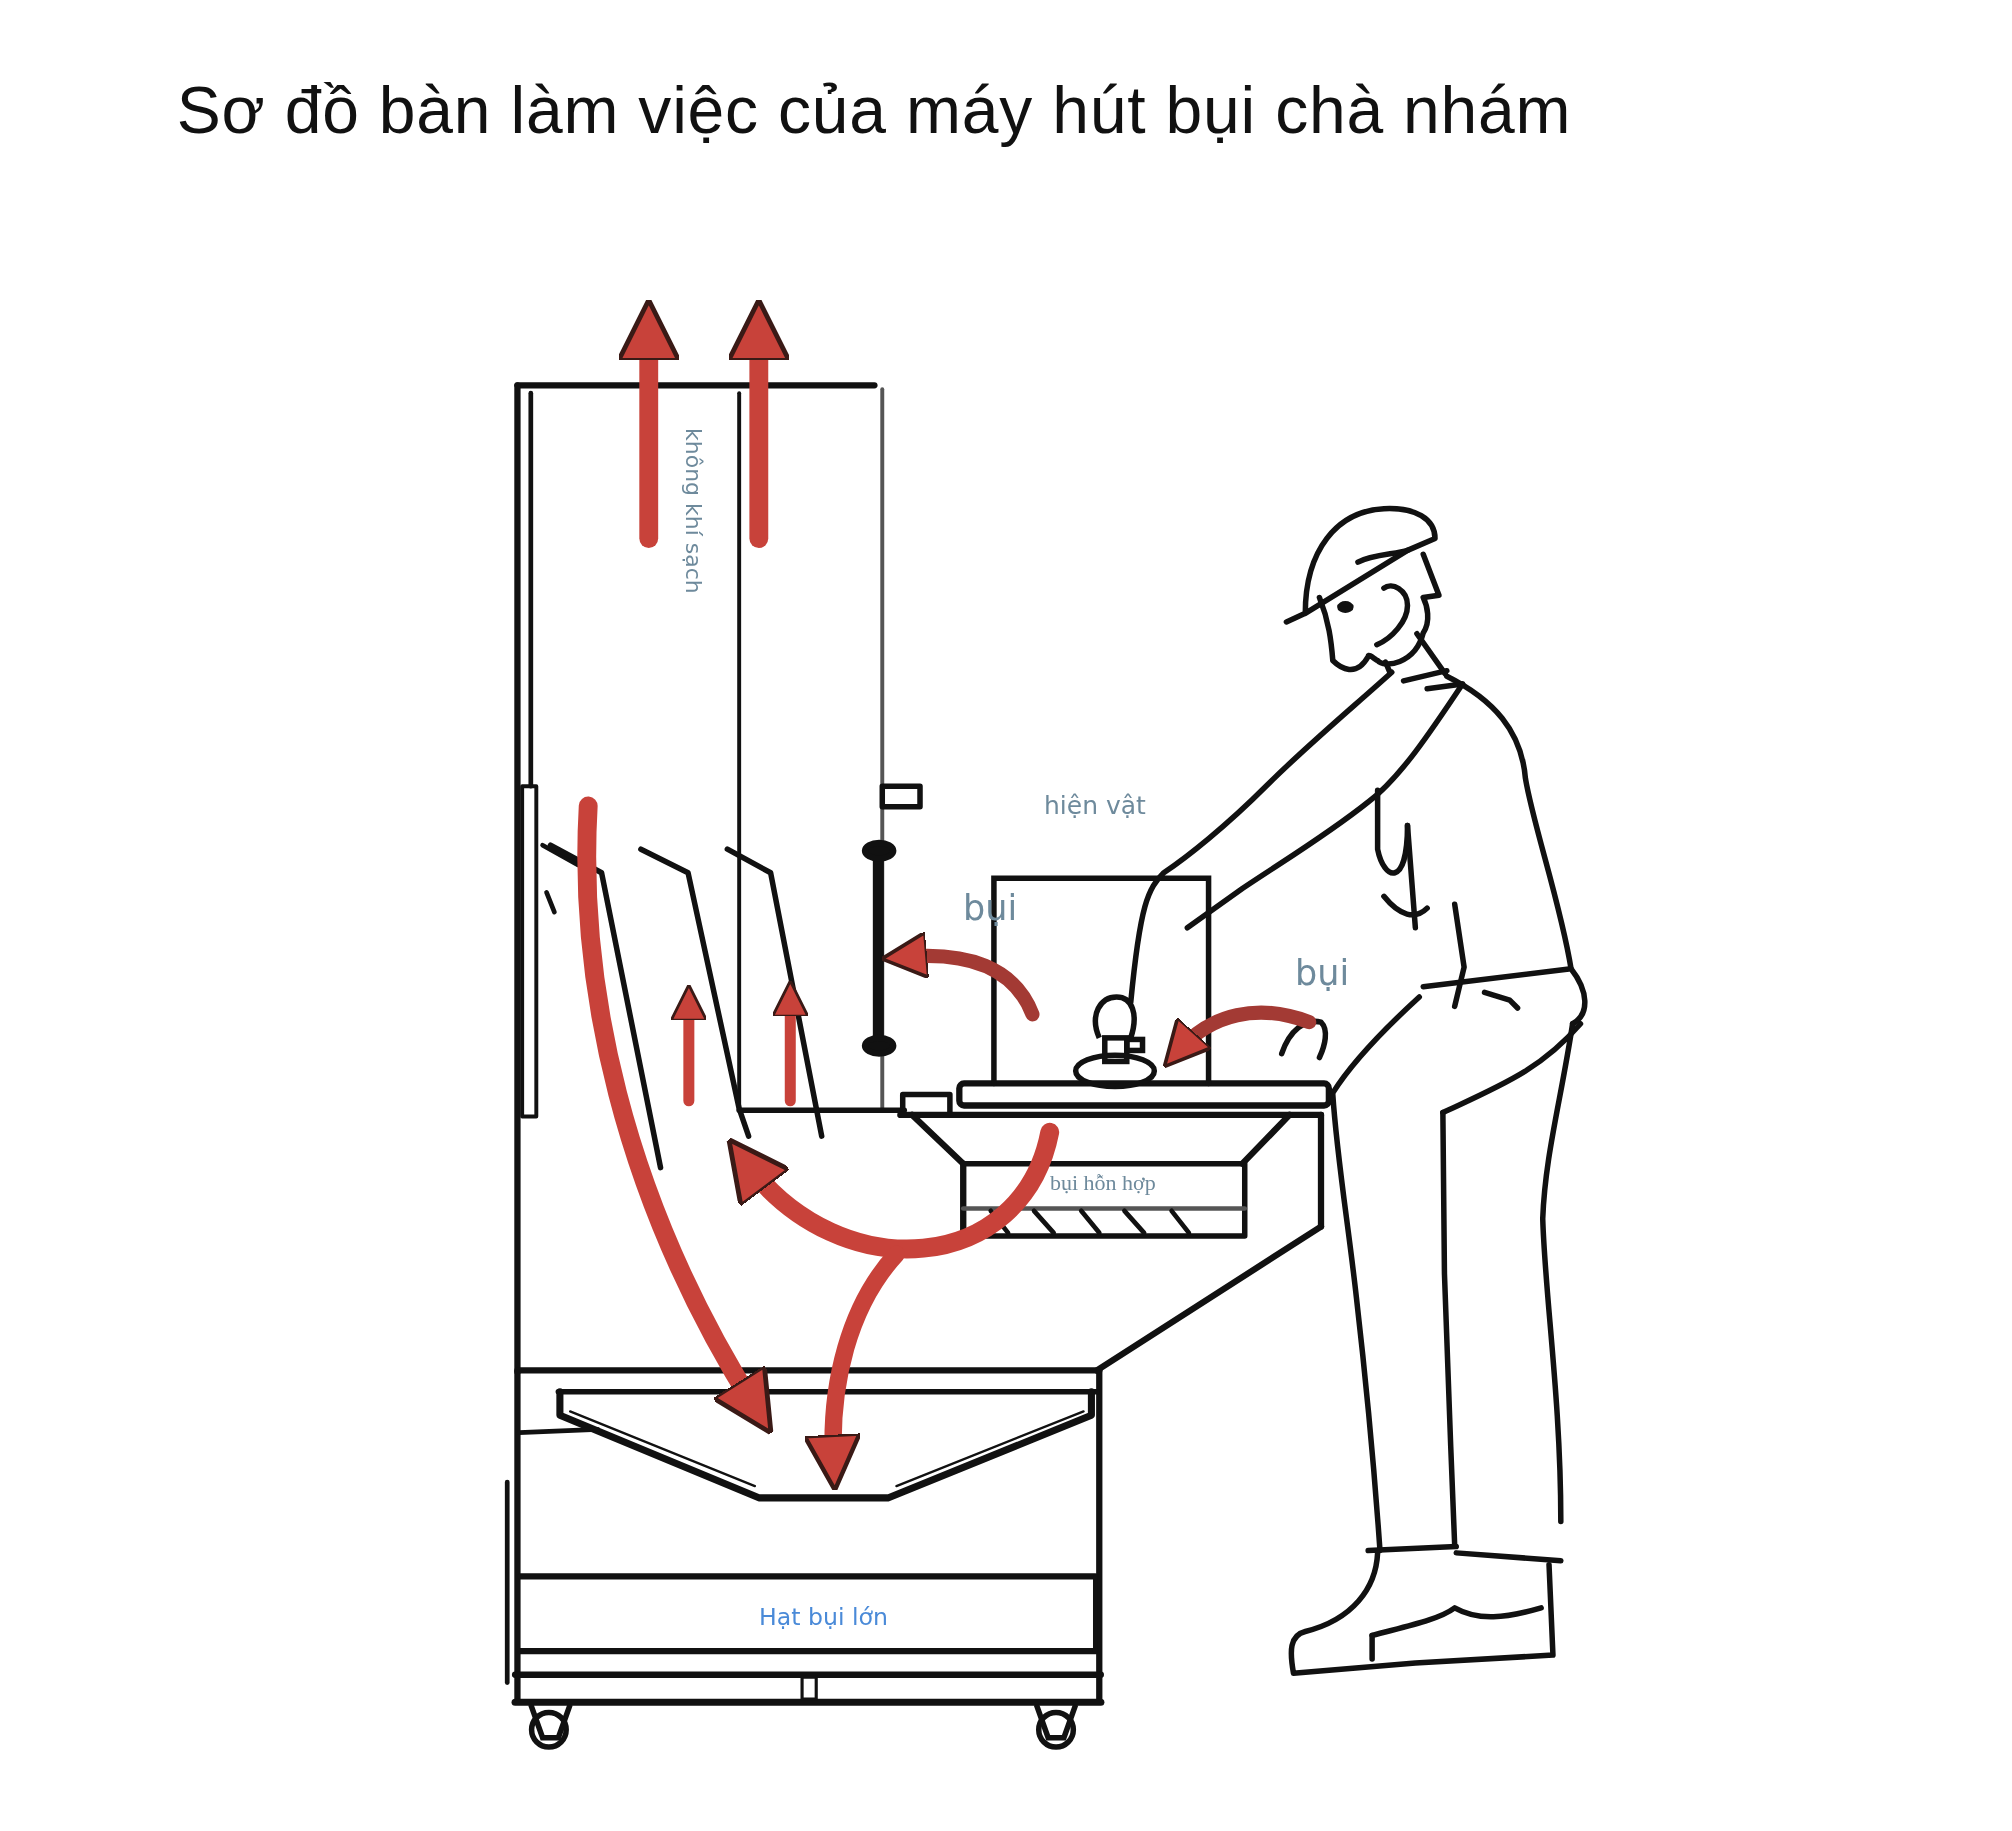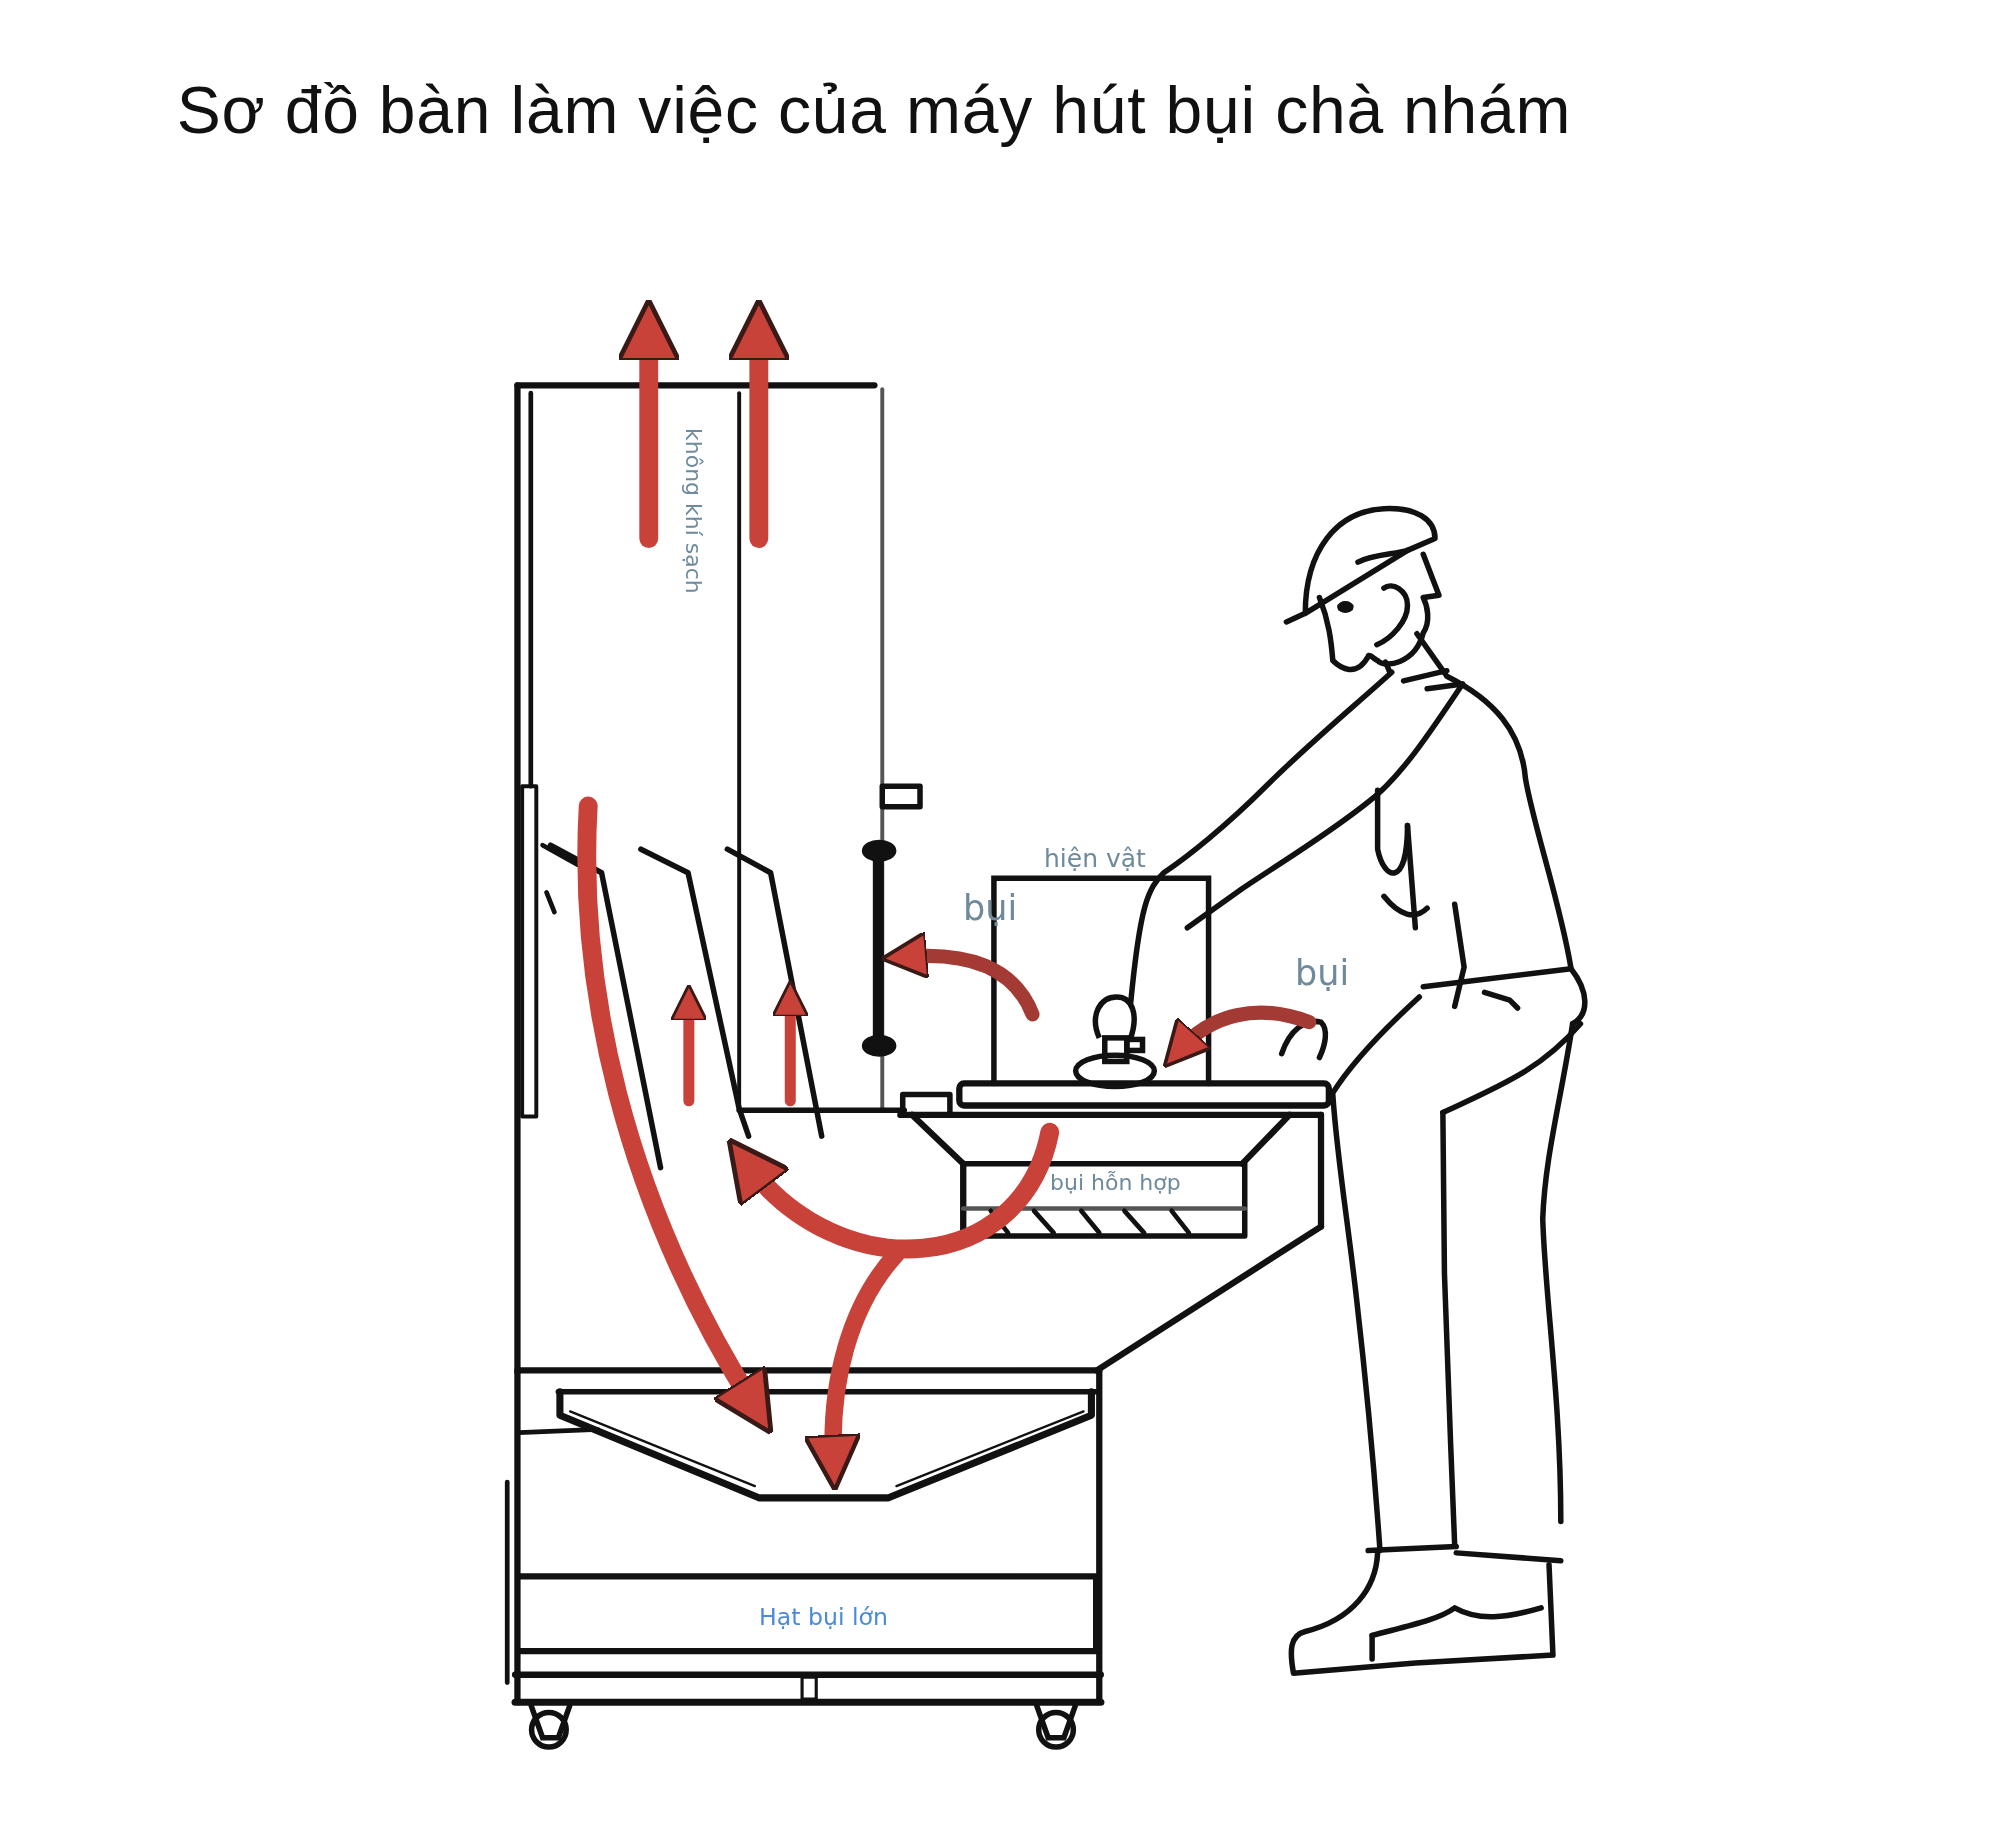--- a/index.html
+++ b/index.html
@@ -160,18 +160,18 @@
 
     <path d="M1140,1595 C1080,1660 1055,1760 1060,1860" stroke-width="22" marker-end="url(#ah)"></path>
 
     <path d="M1313,1290 C1290,1230 1230,1210 1150,1217" stroke="#a33a34" stroke-width="18" marker-end="url(#ah)"></path>
 
     <path d="M1665,1300 C1600,1275 1540,1290 1500,1335" stroke="#a33a34" stroke-width="18" marker-end="url(#ah)"></path>
   </g>
 </svg>
 
 <div class="lbl lbl-gray rot" style="left:706px; top:428px; font-size:22px;">không khí sạch</div>
-<div class="lbl lbl-gray" style="left:1044px; top:844px; font-size:25px;">hiện vật</div>
+<div class="lbl lbl-gray" style="left:1044px; top:791px; font-size:25px;">hiện vật</div>
 <div class="lbl lbl-gray" style="left:963px; top:888px; font-size:35px;">bụi</div>
 <div class="lbl lbl-gray" style="left:1295px; top:953px; font-size:35px;">bụi</div>
-<div class="lbl lbl-gray" style="left:1050px; top:1170px; font-size:22px;">bụi hỗn hợp</div>
+<div class="lbl lbl-gray" style="left:1050px; top:1170px; font-size:22px;font-family:Liberation Serif, serif;">bụi hỗn hợp</div>
 <div class="lbl lbl-blue" style="left:759px; top:1603px; font-size:23.6px;">Hạt bụi lớn</div>
 
 
 </body></html>

